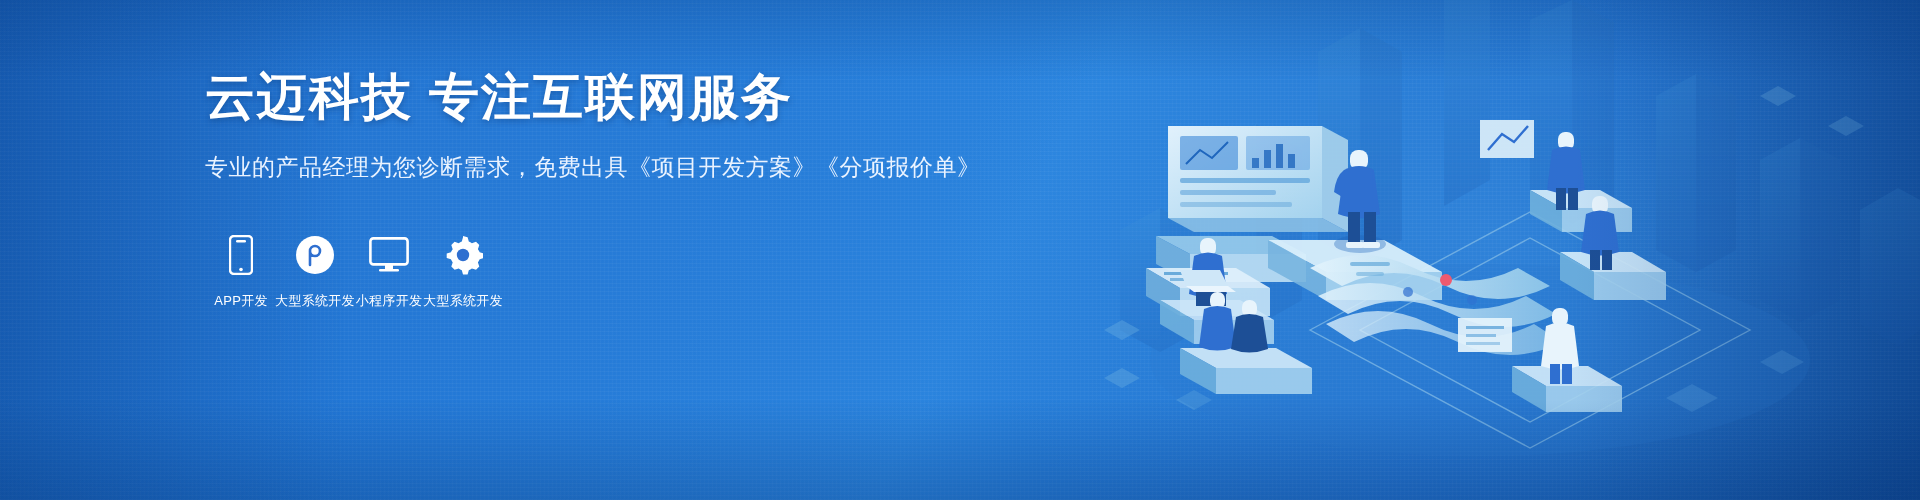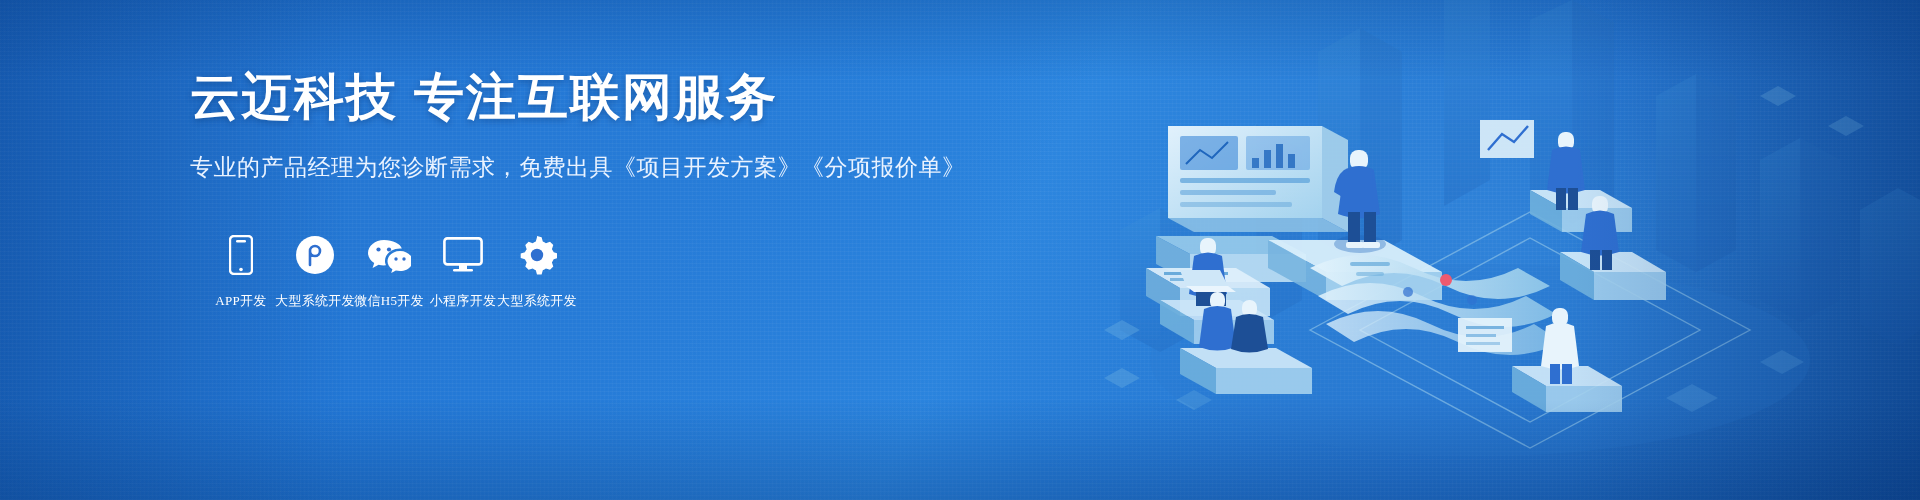--- a/index.html
+++ b/index.html
@@ -39,21 +39,21 @@
     inset: 0;
     background-image:
       repeating-linear-gradient(0deg, rgba(255,255,255,0.035) 0px, rgba(255,255,255,0.035) 1px, rgba(255,255,255,0) 1px, rgba(255,255,255,0) 4px),
       repeating-linear-gradient(90deg, rgba(255,255,255,0.028) 0px, rgba(255,255,255,0.028) 1px, rgba(255,255,255,0) 1px, rgba(255,255,255,0) 4px);
     pointer-events: none;
   }
 
   
   .copy {
     position: absolute;
-    left: 190px;
+    left: 205px;
     top: 68px;
     width: 700px;
   }
 
   .headline {
     color: #ffffff;
     font-size: 50px;
     line-height: 1.18;
     font-weight: bold;
     letter-spacing: 2px;
@@ -79,21 +79,20 @@
     display: flex;
     align-items: flex-start;
     gap: 0;
   }
   .service {
     width: 72px;
     display: flex;
     flex-direction: column;
     align-items: center;
     margin-right: 2px;
-    font-family: Liberation Serif, serif;
   }
   .service-icon {
     height: 46px;
     display: flex;
     align-items: center;
     justify-content: center;
   }
   .service-icon svg { display: block; }
   .service-label {
     margin-top: 14px;
@@ -333,33 +332,20 @@
     <div class="service">
       <div class="service-icon">
         <svg width="40" height="40" viewBox="0 0 40 40" xmlns="http://www.w3.org/2000/svg">
           <circle cx="20" cy="20" r="19" fill="#ffffff"></circle>
           <path d="M15 30 L15 16 a5 5 0 0 1 10 0 a5 5 0 0 1 -10 0" fill="none" stroke="#2f6fd0" stroke-width="2.6" stroke-linecap="round"></path>
         </svg>
       </div>
       <div class="service-label">大型系统开发</div>
     </div>
 
-    <div class="service">
-      <div class="service-icon">
-        <svg width="44" height="40" viewBox="0 0 44 40" xmlns="http://www.w3.org/2000/svg">
-          <path d="M17 5 C8 5 1 11 1 18 c0 4 2.4 7.6 6.2 10 L5.6 33 l6-3.2 c1.6 .4 3.4 .6 5.4 .6 c.7 0 1.4 0 2-.1 C18.2 28.6 18 27.3 18 26 c0-7 6.7-12.6 15-12.6 c.6 0 1.2 0 1.8 .1 C33.2 8.6 25.9 5 17 5 z" fill="#ffffff"></path>
-          <circle cx="11.5" cy="14.5" r="2.1" fill="#2f6fd0"></circle>
-          <circle cx="22" cy="14.5" r="2.1" fill="#2f6fd0"></circle>
-          <path d="M33 16 C26 16 20.5 20.6 20.5 26.2 c0 3.2 1.9 6.1 4.9 8 l-1.2 3.9 l4.7-2.5 c1.3 .3 2.7 .5 4.1 .5 C40 36.1 45.5 31.6 45.5 26.2 C45.5 20.6 40 16 33 16 z" fill="#ffffff"></path>
-          <circle cx="29" cy="24" r="1.7" fill="#2f6fd0"></circle>
-          <circle cx="37" cy="24" r="1.7" fill="#2f6fd0"></circle>
-        </svg>
-      </div>
-      <div class="service-label">微信H5开发</div>
-    </div>
 
     <div class="service">
       <div class="service-icon">
         <svg width="40" height="36" viewBox="0 0 40 36" xmlns="http://www.w3.org/2000/svg">
           <rect x="1.4" y="1.4" width="37.2" height="26" rx="3" fill="none" stroke="#ffffff" stroke-width="2.6"></rect>
           <rect x="16" y="27.4" width="8" height="4.6" fill="#ffffff"></rect>
           <rect x="10" y="32" width="20" height="2.6" rx="1.3" fill="#ffffff"></rect>
         </svg>
       </div>
       <div class="service-label">小程序开发</div>

